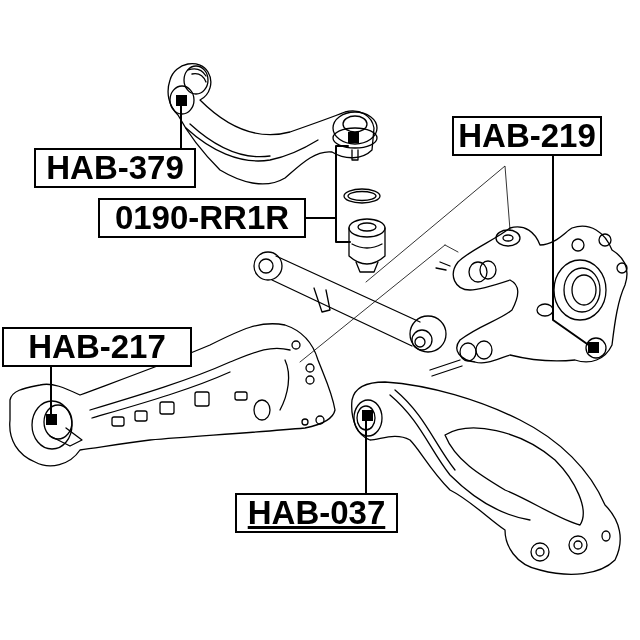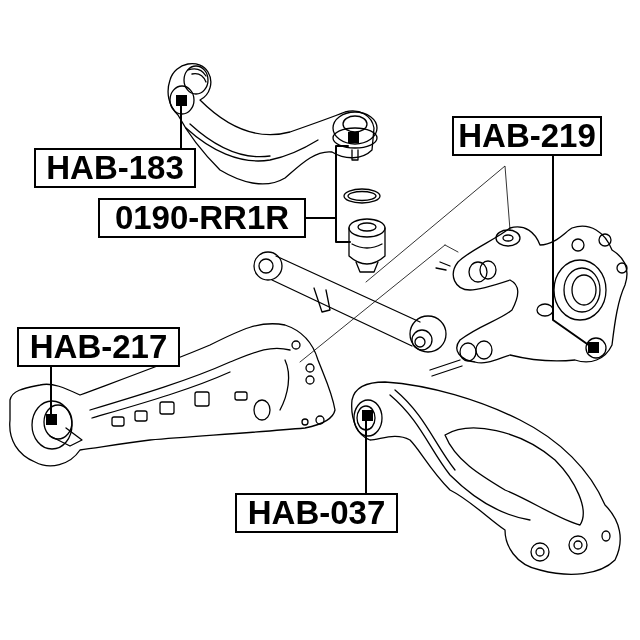--- a/index.html
+++ b/index.html
@@ -125,17 +125,17 @@
 
   <g stroke-width="2">
     <path d="M181,106 L181,148"></path>
     <path d="M306,218 L336,218 M336,146 L336,242 L350,242 M336,146 L348,146"></path>
     <path d="M553,145 L553,320 L590,346"></path>
     <path d="M51,367 L51,414"></path>
     <path d="M366,421 L366,493"></path>
   </g>
 </svg>
 
-<div class="label-box" style="left:34px; top:148px; width:162px; height:40px;">HAB-183</div>
+<div class="label-box" style="left:34px; top:148px; width:162px; height:40px;">HAB-379</div>
 <div class="label-box" style="left:98px; top:198px; width:208px; height:40px;">0190-RR1R</div>
 <div class="label-box" style="left:452px; top:116px; width:150px; height:40px;">HAB-219</div>
-<div class="label-box" style="left:17px; top:327px; width:163px; height:40px;">HAB-217</div>
-<div class="label-box" style="left:235px; top:493px; width:163px; height:40px;">HAB-037</div>
+<div class="label-box" style="left:2px; top:327px; width:190px; height:40px;">HAB-217</div>
+<div class="label-box" style="left:235px; top:493px; width:163px; height:40px;text-decoration:underline;">HAB-037</div>
 
 </body></html>

